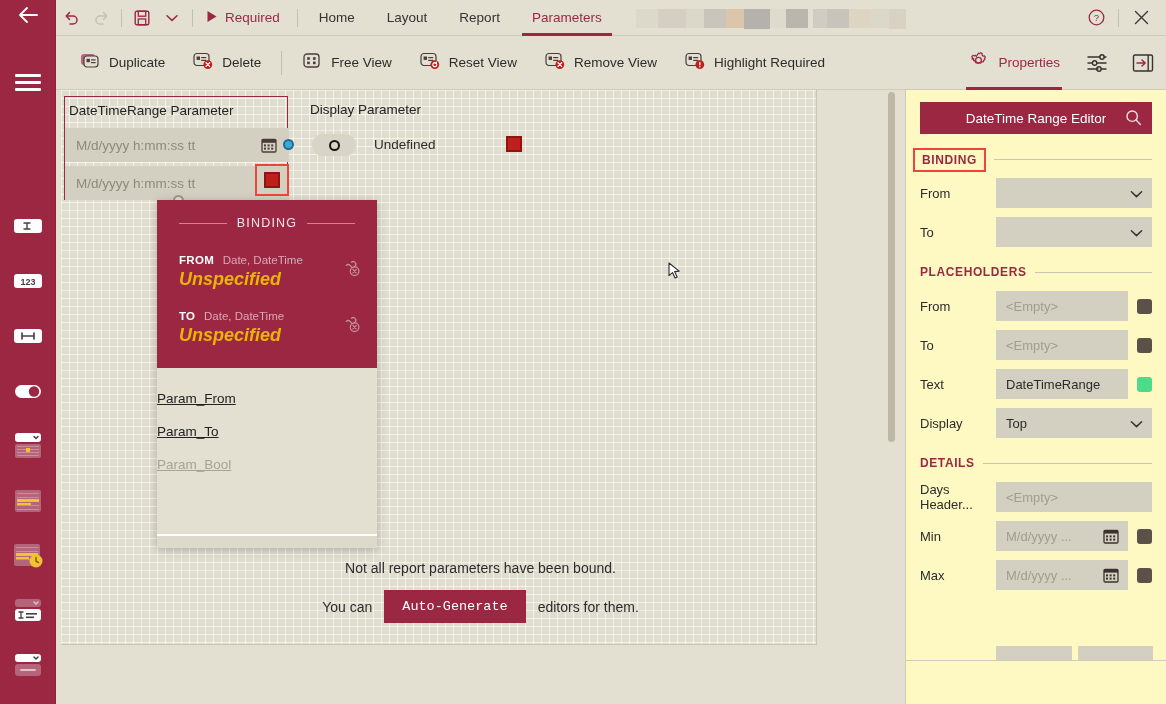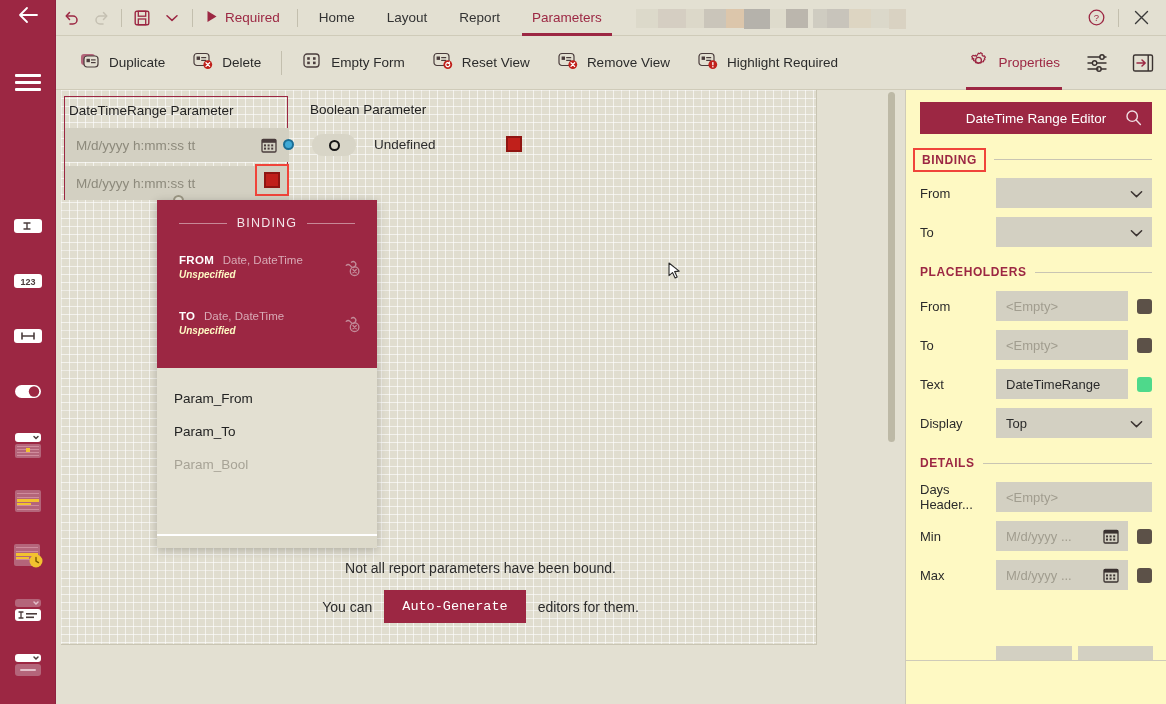--- a/index.html
+++ b/index.html
@@ -137,27 +137,27 @@
   }
   .popup-head { width:220px; height:168px; background:#9C2743; color:#fff; position:relative; }
   .popup-head .hdr {
     position:absolute; left:0; right:0; top:16px; display:flex; align-items:center; gap:10px; padding:0 22px;
   }
   .popup-head .hdr .line { flex:1; height:1px; background:rgba(255,255,255,.45); }
   .popup-head .hdr .txt { font-size:12.5px; letter-spacing:1.2px; color:#f3e6ea; }
   .bind-row { position:absolute; left:22px; right:16px; }
   .bind-row .kind { font-size:11.5px; font-weight:bold; color:#ffffff; letter-spacing:.3px; }
   .bind-row .type { font-size:11.5px; color:#d9aab6; margin-left:5px; }
-  .bind-row .val { font-size:10px; font-weight:bold; font-style:italic; color:#fef9c3; margin-top:2px; }
+  .bind-row .val { font-size:18px; font-weight:bold; font-style:italic; color:#eab308; margin-top:2px; }
   .bind-row .unlink { position:absolute; right:0; top:7px; cursor:pointer; }
   .popup-list {
     width:220px; height:168px; background:#E3E0D2; padding-top:14px;
     border-bottom:2px solid #fff;
   }
-  .popup-list .it { height:33px; line-height:33px; padding-left:17px; font-size:13.5px; color:#222; cursor:pointer; }
+  .popup-list .it { height:33px; line-height:33px; font-size:13.5px; color:#222; cursor:pointer;text-decoration:underline; }
   .popup-list .it.muted { color:#a7a396; }
   .popup-foot { width:220px; height:12px; background:#DDDACB; }
 
   
   .msg { position:absolute; left:0; top:470px; width:849px; text-align:center; }
   .msg .l1 { font-size:14px; color:#2b2b2b; }
   .msg .l2 { margin-top:14px; display:flex; align-items:center; justify-content:center; gap:12px; font-size:14px; }
   .autogen {
     background:#9C2743; color:#fff; border:none; font-family:Liberation Mono, monospace; font-size:13.5px;
     padding:9px 18px; cursor:pointer;
@@ -439,21 +439,21 @@
         <svg width="20" height="18" viewBox="0 0 20 18">
             <rect x="2" y="2" width="15" height="13" rx="3" fill="none" stroke="#4a3c3c" stroke-width="1.3"></rect>
             <g fill="#4a3c3c">
               <rect x="5.2" y="5.2" width="2.6" height="2.6"></rect>
               <rect x="11" y="5.2" width="2.6" height="2.6"></rect>
               <rect x="5.2" y="9.6" width="2.6" height="2.6"></rect>
               <rect x="11" y="9.6" width="2.6" height="2.6"></rect>
             </g>
           </svg>
       </span>
-      <span>Empty Form</span>
+      <span>Free View</span>
     </div>
     <div class="rb-btn">
       <span>
         <svg width="20" height="18" viewBox="0 0 20 18">
             <rect x="1" y="1.5" width="15" height="12" rx="3" fill="#E3E0D2" stroke="#4a3c3c" stroke-width="1.2"></rect>
             <rect x="3.6" y="4.5" width="3.4" height="3.4" fill="#4a3c3c"></rect>
             <rect x="8.2" y="5" width="5" height="1.2" fill="#4a3c3c"></rect>
             <rect x="8.2" y="7.8" width="5" height="1.2" fill="#4a3c3c"></rect>
             <circle cx="14.8" cy="12.6" r="4.4" fill="#C0201B"></circle>
             <path d="M16.8 12.6a2 2 0 1 1-.7-1.5" stroke="#fff" stroke-width="1.2" fill="none" stroke-linecap="round"></path>
@@ -547,21 +547,21 @@
       <div class="pw-field" style="top:69px;">
         <span class="ph">M/d/yyyy h:mm:ss tt</span>
       </div>
       <div class="sel-box" style="left:190px;top:67px;">
         <div class="red-sq"></div>
       </div>
       <div class="dot white" style="left:108px;top:98px;"></div>
     </div>
 
     <div class="pw-bool">
-      <div class="pw-title">Boolean Parameter</div>
+      <div class="pw-title">Display Parameter</div>
       <div class="bool-pill">
           <span class="o"></span>
         </div>
       <div class="bool-lbl">Undefined</div>
       <div class="bool-red">
           <div class="red-sq plain"></div>
         </div>
     </div>
 
     <div class="popup">

